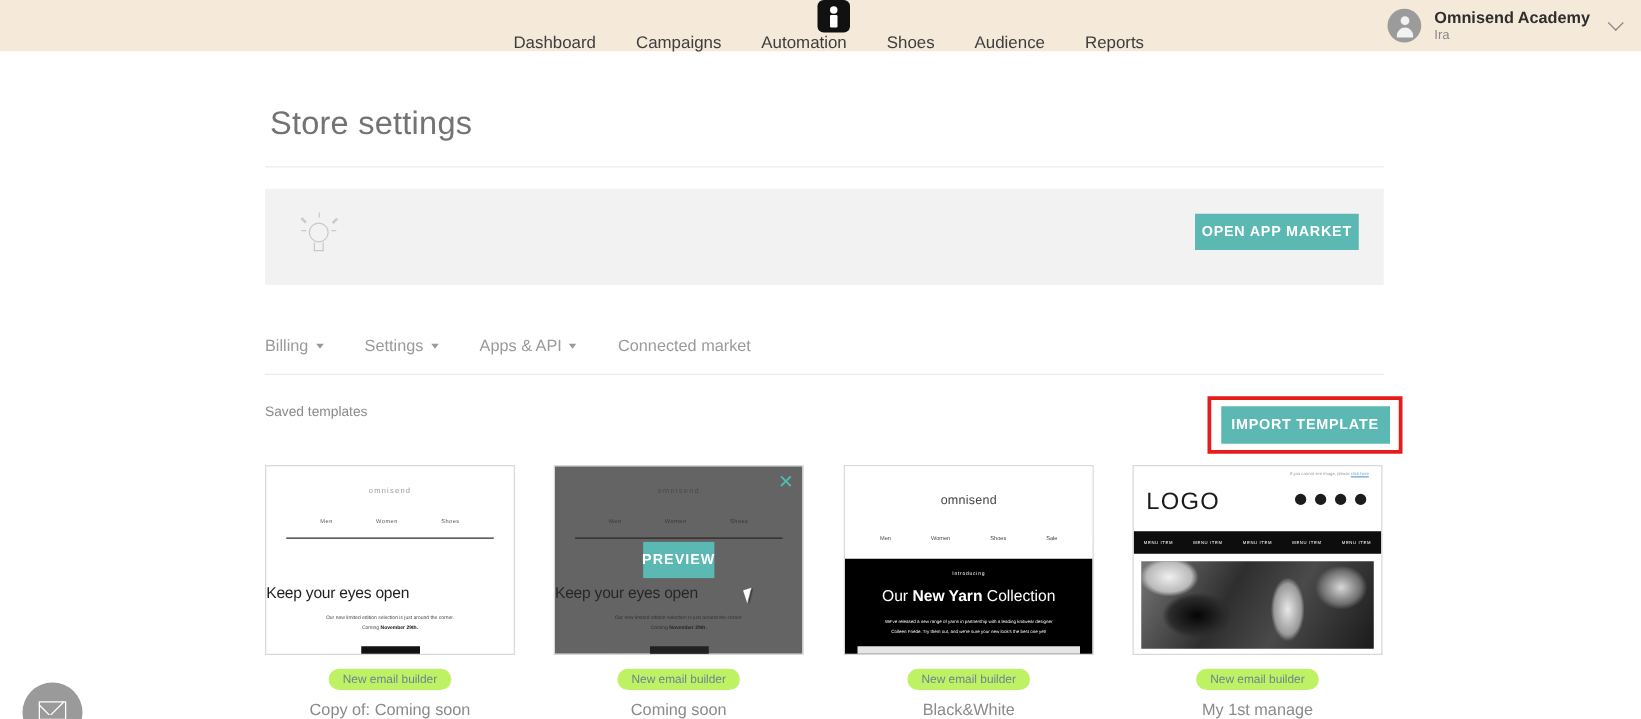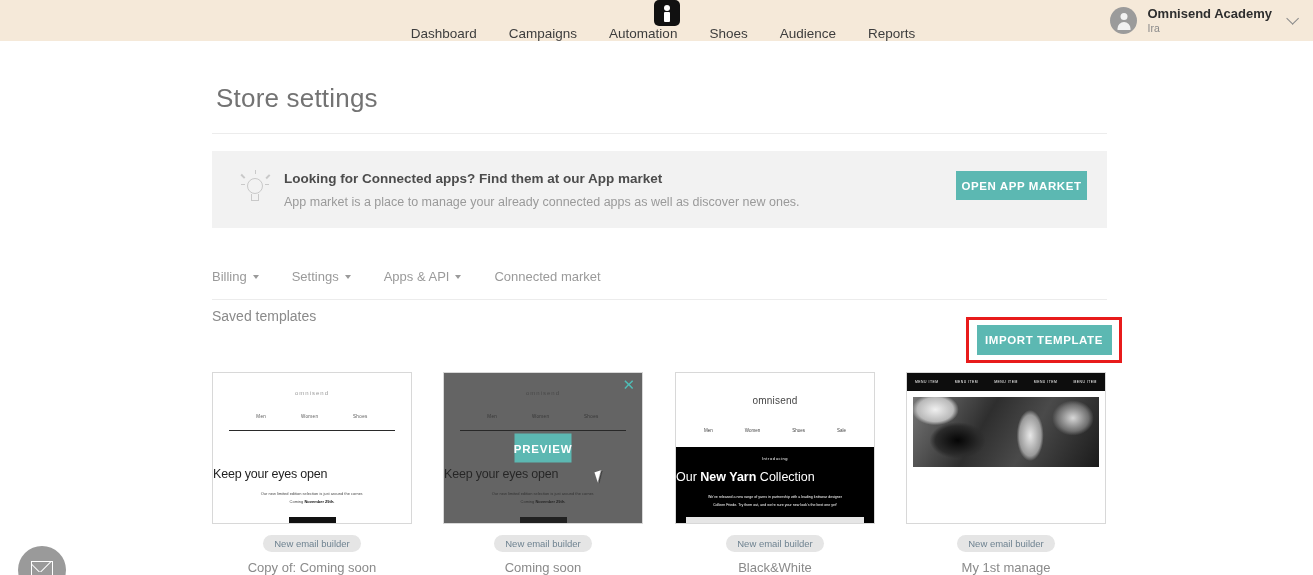--- a/index.html
+++ b/index.html
@@ -148,22 +148,22 @@
   .tab .tri {
     margin-left: 6px;
     width: 0; height: 0;
     border-left: 3.5px solid transparent;
     border-right: 3.5px solid transparent;
     border-top: 4px solid #9a9a9a;
   }
 
   
   .saved-title {
-    position: absolute; left: 212px; top: 267px;
-    font-size: 14px; color: #8a8a8a;
+    position: absolute; left: 212px; top: 283px;
+    font-size: 11px; color: #8a8a8a;
   }
   .import-wrap {
     position: absolute; left: 966px; top: 276px;
     width: 156px; height: 46px;
     border: 3px solid #E81B1B;
     display: flex; align-items: center; justify-content: center;
   }
   .import-btn { width: 135px; height: 30px; }
 
   
@@ -248,21 +248,21 @@
     display: flex; justify-content: space-around;
     font-size: 4.5px; color: #444;
     margin: 22px 12px 0 12px;
   }
   .bw-black {
     margin-top: 14px; background: #000; color: #fff;
     padding: 9px 0 0 0; height: 84px;
   }
   .bw-intro { text-align: center; font-size: 4px; letter-spacing: .6px; }
   .bw-head {
-    text-align: left; font-size: 12.5px; margin-top: 9px; font-weight: normal;
+    text-align: center; font-size: 12.5px; margin-top: 9px; font-weight: normal;
   }
   .bw-head b { font-weight: bold; }
   .bw-body {
     text-align: center; font-size: 3.6px; margin-top: 10px; line-height: 2.1;
     padding: 0 12px;
   }
   .bw-img-slot {
     margin: 8px 10px 0 10px; height: 24px; background: #e6e6e6;
   }
 
@@ -298,21 +298,21 @@
       radial-gradient(ellipse 40px 26px at 24% 62%, #050505 0%, #2b2b2b 55%, transparent 70%),
       radial-gradient(ellipse 18px 34px at 63% 55%, #e8e8e8 0%, #9a9a9a 60%, transparent 75%),
       radial-gradient(ellipse 30px 20px at 12% 18%, #f0f0f0 0%, #b9b9b9 60%, transparent 78%),
       radial-gradient(ellipse 26px 22px at 86% 30%, #d8d8d8 0%, #6f6f6f 60%, transparent 80%),
       linear-gradient(120deg, #777 0%, #2e2e2e 38%, #4a4a4a 62%, #1b1b1b 100%);
   }
 
   
   .badge {
     display: block; margin: 11px auto 0 auto;
-    background: #e5e5e5; color: #6f8391;
+    background: #bef264; color: #6f8391;
     font-size: 9.5px; border-radius: 9px;
     padding: 3px 0; width: 98px; text-align: center;
   }
   .cap {
     display: block; text-align: center;
     font-size: 13px; color: #8a8a8a; margin-top: 8px;
   }
 
   
   .fab {
@@ -373,24 +373,20 @@
 
   <div class="banner">
     <div class="bulb">
       <div class="glass"></div>
       <div class="base"></div>
       <i class="r1"></i>
       <i class="r2"></i>
       <i class="r3"></i>
       <i class="r4"></i>
       <i class="r5"></i>
-    </div>
-    <div class="banner-text">
-      <div class="banner-title">Looking for Connected apps? Find them at our App market</div>
-      <div class="banner-sub">App market is a place to manage your already connected apps as well as discover new ones.</div>
     </div>
     <button class="btn-teal open-app-market">OPEN APP MARKET</button>
   </div>
 
   <div class="tabs">
     <div class="tab">
       <span>Billing</span>
       <span class="tri"></span>
     </div>
     <div class="tab">
@@ -478,20 +474,30 @@
           </div>
           <div class="bw-img-slot"></div>
         </div>
       </div>
       <span class="badge">New email builder</span>
       <span class="cap">Black&amp;White</span>
     </div>
 
     <div class="card-col col3">
       <div class="thumb">
+        <div class="lg-top">
+          <div class="lg-pre"><span>If you cannot see image, please </span><u>click here</u></div>
+          <div class="lg-word">LOGO</div>
+          <div class="lg-social">
+            <span></span>
+            <span></span>
+            <span></span>
+            <span></span>
+          </div>
+        </div>
         <div class="lg-menu">
           <span>MENU ITEM</span>
           <span>MENU ITEM</span>
           <span>MENU ITEM</span>
           <span>MENU ITEM</span>
           <span>MENU ITEM</span>
         </div>
         <div class="lg-photo"></div>
       </div>
       <span class="badge">New email builder</span>

